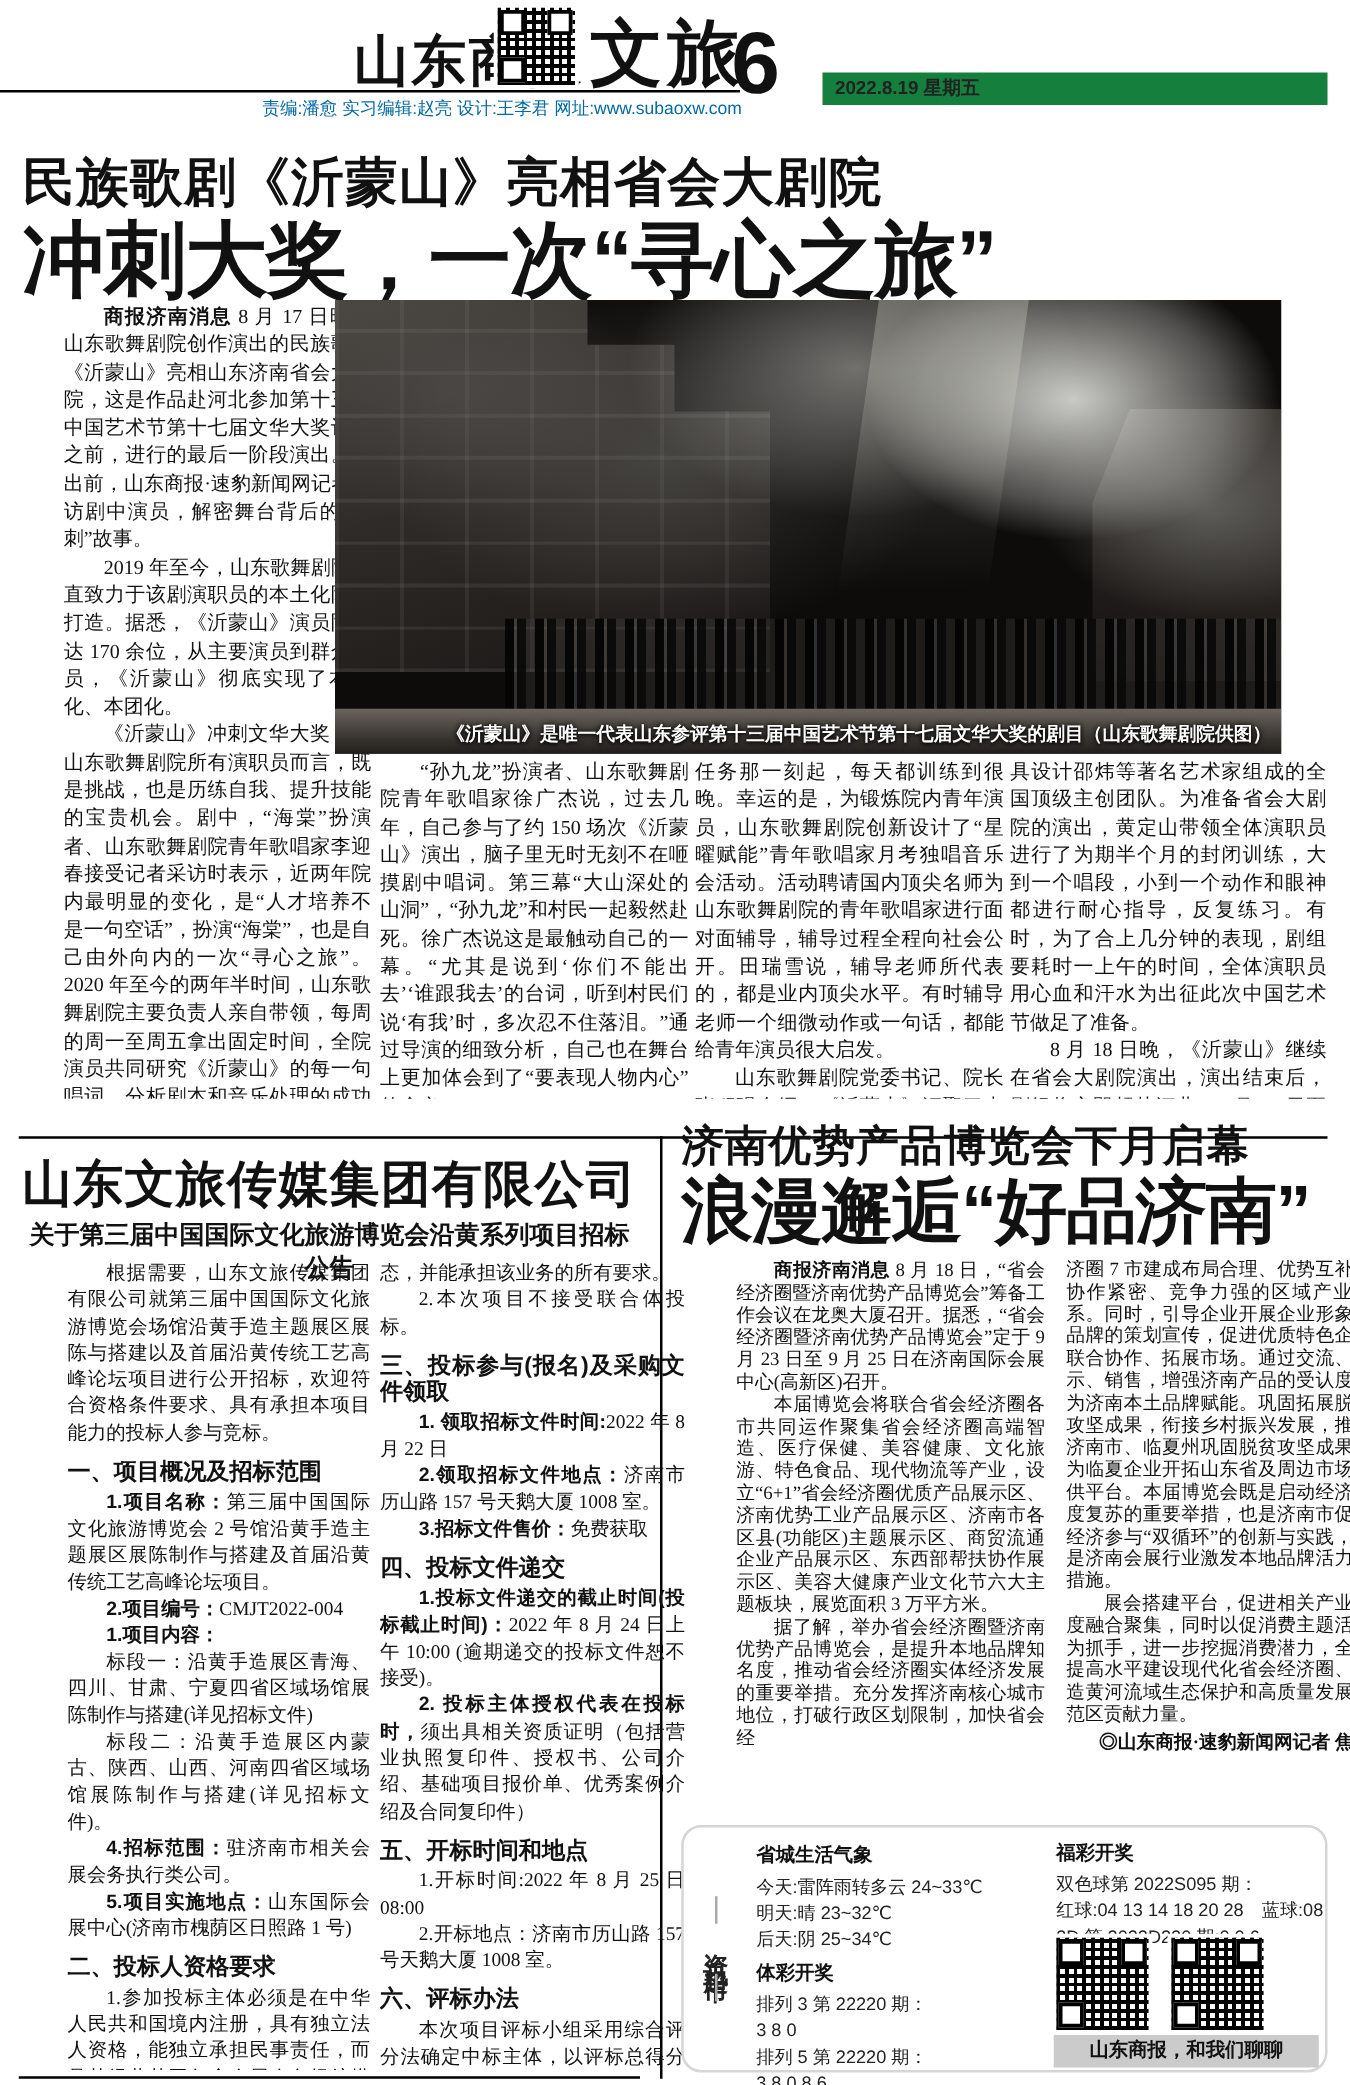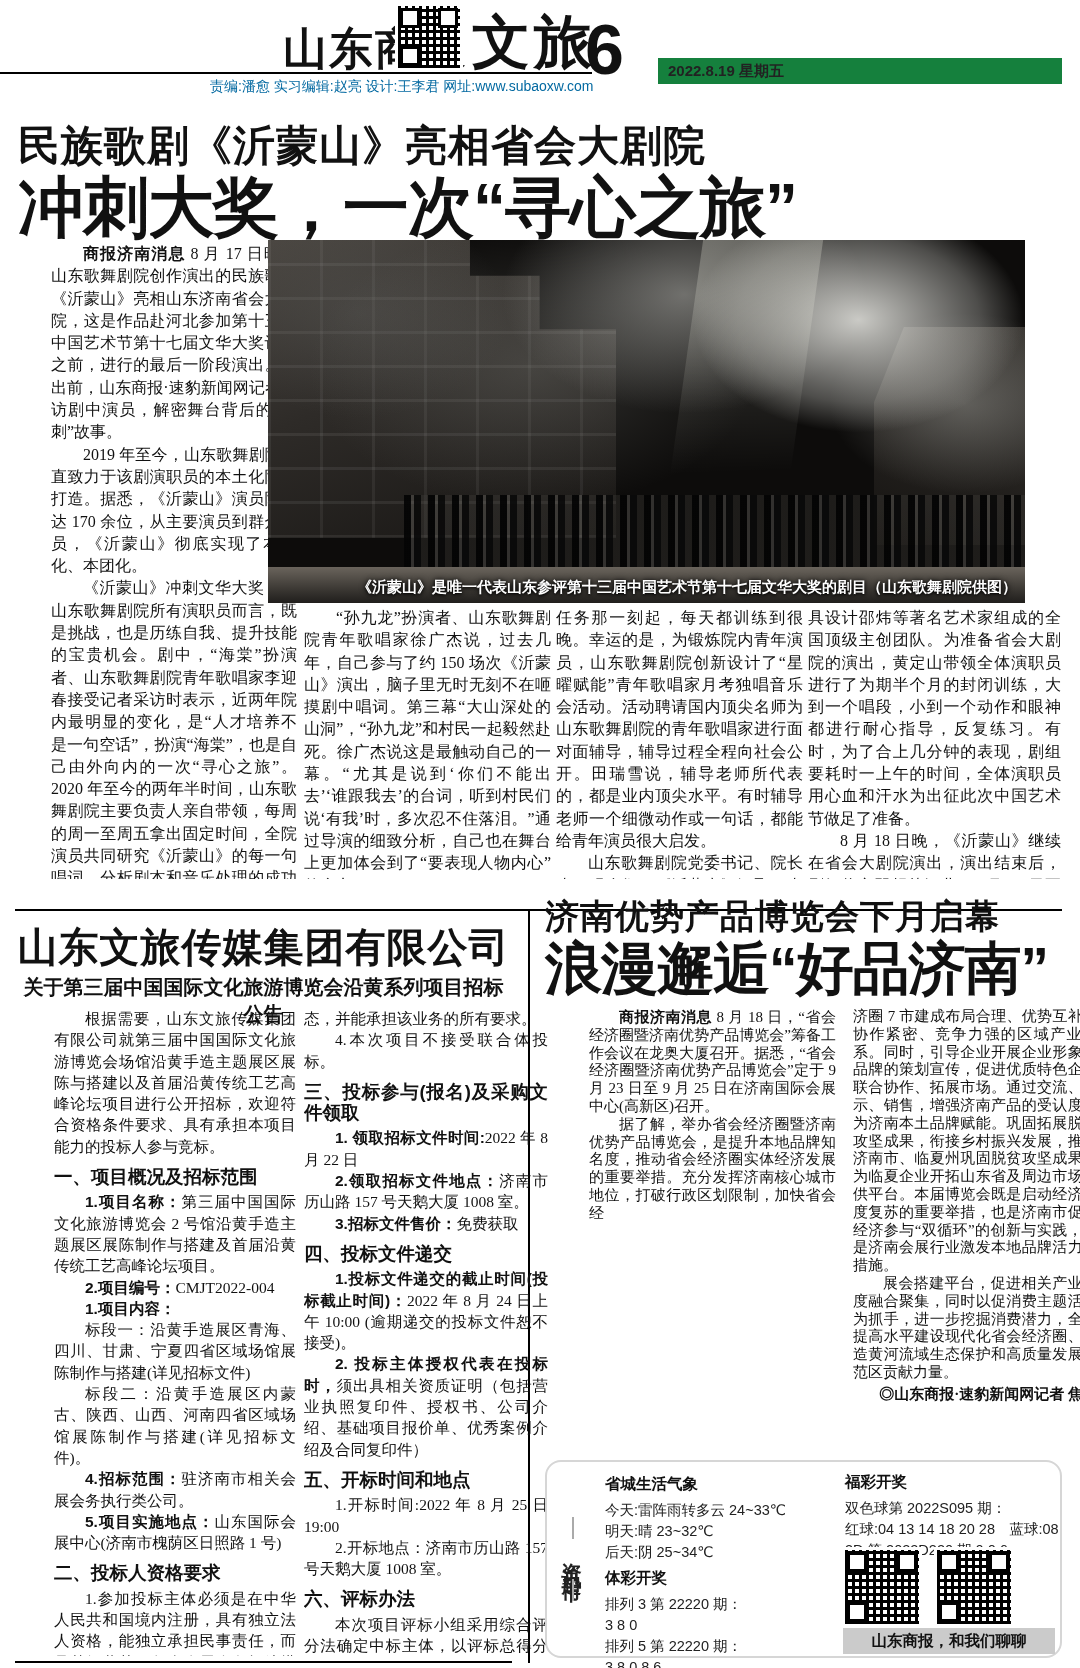--- a/index.html
+++ b/index.html
@@ -163,39 +163,40 @@
       <p class="para"><b>1.项目内容：</b></p>
       <p class="para">标段一：沿黄手造展区青海、四川、甘肃、宁夏四省区域场馆展陈制作与搭建(详见招标文件)</p>
       <p class="para">标段二：沿黄手造展区内蒙古、陕西、山西、河南四省区域场馆展陈制作与搭建(详见招标文件)。</p>
       <p class="para"><b>4.招标范围：</b>驻济南市相关会展会务执行类公司。</p>
       <p class="para"><b>5.项目实施地点：</b>山东国际会展中心(济南市槐荫区日照路 1 号)</p>
       <h3 class="sec-head">二、投标人资格要求</h3>
       <p class="para">1.参加投标主体必须是在中华人民共和国境内注册，具有独立法人资格，能独立承担民事责任，而且其经营范围包含会展会务场馆搭建。</p>
     </div>
   <div class="textcol tendercol tright">
       <p class="para" style="text-indent: 0px;">态，并能承担该业务的所有要求。</p>
-      <p class="para">4.本次项目不接受联合体投标。</p>
+      <p class="para">2.本次项目不接受联合体投标。</p>
       <h3 class="sec-head">三、投标参与(报名)及采购文件领取</h3>
       <p class="para"><b>1. 领取招标文件时间:</b>2022 年 8 月 22 日</p>
       <p class="para"><b>2.领取招标文件地点：</b>济南市历山路 157 号天鹅大厦 1008 室。</p>
       <p class="para"><b>3.招标文件售价：</b>免费获取</p>
       <h3 class="sec-head">四、投标文件递交</h3>
       <p class="para"><b>1.投标文件递交的截止时间(投标截止时间)：</b>2022 年 8 月 24 日上午 10:00 (逾期递交的投标文件恕不接受)。</p>
       <p class="para"><b>2. 投标主体授权代表在投标时，</b>须出具相关资质证明（包括营业执照复印件、授权书、公司介绍、基础项目报价单、优秀案例介绍及合同复印件）</p>
       <h3 class="sec-head">五、开标时间和地点</h3>
-      <p class="para">1.开标时间:2022 年 8 月 25 日 19:00</p>
+      <p class="para">1.开标时间:2022 年 8 月 25 日 08:00</p>
       <p class="para">2.开标地点：济南市历山路 157 号天鹅大厦 1008 室。</p>
       <h3 class="sec-head">六、评标办法</h3>
       <p class="para">本次项目评标小组采用综合评分法确定中标主体，以评标总得分最高的投标主体作为中标主体。</p>
     </div>
 
   <div class="expo-kicker">济南优势产品博览会下月启幕</div>
   <div class="expo-headline">浪漫邂逅“好品济南”</div>
   <div class="textcol expocol ecol1">
       <p class="para"><b>商报济南消息</b> 8 月 18 日，“省会经济圈暨济南优势产品博览会”筹备工作会议在龙奥大厦召开。据悉，“省会经济圈暨济南优势产品博览会”定于 9 月 23 日至 9 月 25 日在济南国际会展中心(高新区)召开。</p>
+      <p class="para">本届博览会将联合省会经济圈各市共同运作聚集省会经济圈高端智造、医疗保健、美容健康、文化旅游、特色食品、现代物流等产业，设立“6+1”省会经济圈优质产品展示区、济南优势工业产品展示区、济南市各区县(功能区)主题展示区、商贸流通企业产品展示区、东西部帮扶协作展示区、美容大健康产业文化节六大主题板块，展览面积 3 万平方米。</p>
       <p class="para">据了解，举办省会经济圈暨济南优势产品博览会，是提升本地品牌知名度，推动省会经济圈实体经济发展的重要举措。充分发挥济南核心城市地位，打破行政区划限制，加快省会经</p>
     </div>
   <div class="textcol expocol ecol2">
       <p class="para" style="text-indent: 0px;">济圈 7 市建成布局合理、优势互补、协作紧密、竞争力强的区域产业体系。同时，引导企业开展企业形象和品牌的策划宣传，促进优质特色企业联合协作、拓展市场。通过交流、展示、销售，增强济南产品的受认度，为济南本土品牌赋能。巩固拓展脱贫攻坚成果，衔接乡村振兴发展，推进济南市、临夏州巩固脱贫攻坚成果，为临夏企业开拓山东省及周边市场提供平台。本届博览会既是启动经济深度复苏的重要举措，也是济南市促进经济参与“双循环”的创新与实践，更是济南会展行业激发本地品牌活力的措施。</p>
       <p class="para">展会搭建平台，促进相关产业深度融合聚集，同时以促消费主题活动为抓手，进一步挖掘消费潜力，全面提高水平建设现代化省会经济圈、打造黄河流域生态保护和高质量发展示范区贡献力量。</p>
       <p class="para byline">◎山东商报·速豹新闻网记者 焦腾</p>
     </div>
 
   <div class="infobox">
     <div class="info-label-wrap">

